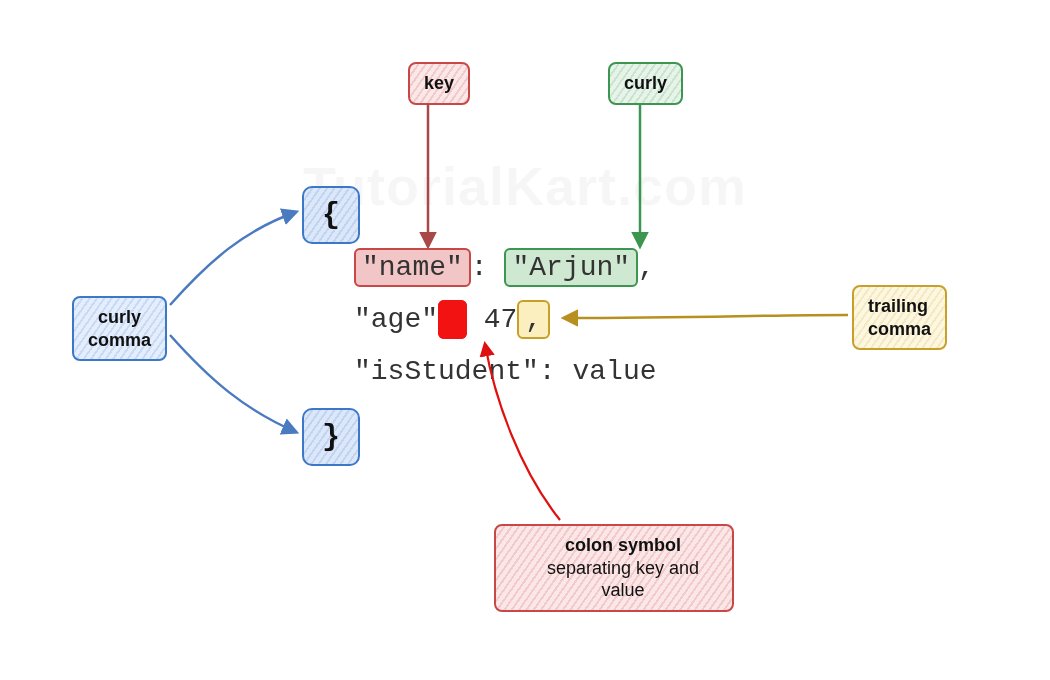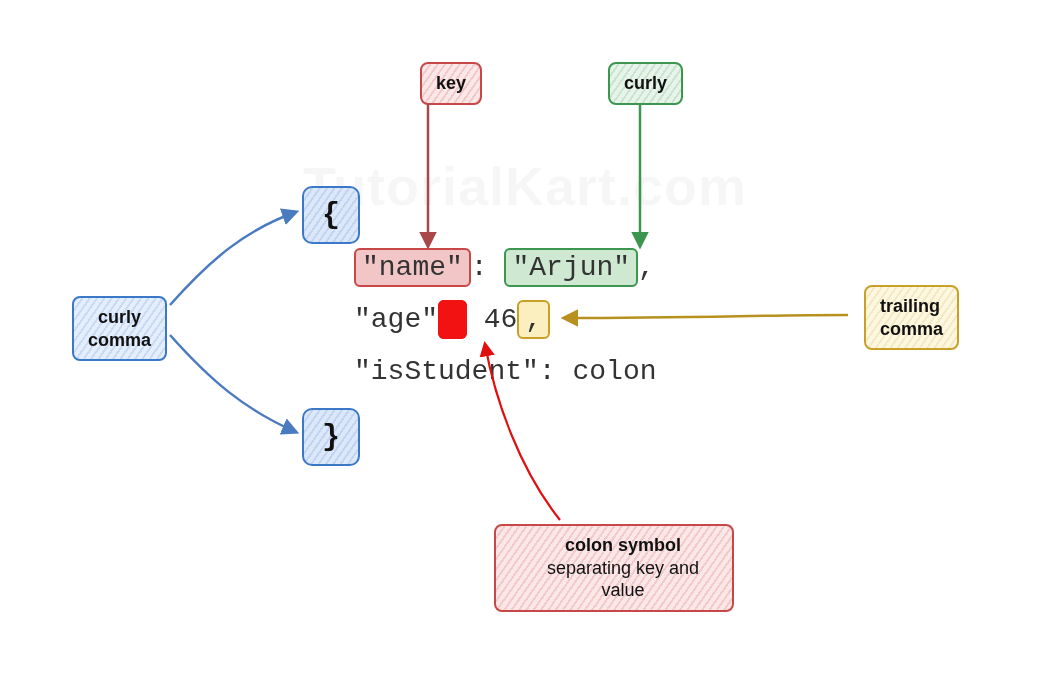--- a/index.html
+++ b/index.html
@@ -119,48 +119,48 @@
   }
 </style>
 </head>
 <body>
 
 <div class="watermark">TutorialKart.com</div>
 
 <div class="label-box hatch-blue" style="left:72px; top:296px; text-align:center; white-space:pre;">curly
 comma</div>
 
-<div class="label-box hatch-red" style="left:420px; top:62px;">key</div>
+<div class="label-box hatch-red" style="left:408px; top:62px;">key</div>
 
 <div class="label-box hatch-green" style="left:608px; top:62px;">curly</div>
 
-<div class="label-box hatch-yellow" style="left:852px; top:285px; text-align:left; white-space:pre;margin-left:12px;">trailing
+<div class="label-box hatch-yellow" style="left:852px; top:285px; text-align:left; white-space:pre;">trailing
 comma</div>
 
 <div class="label-box hatch-red" style="left:494px; top:524px; width:190px; padding-left:32px;">
   <span style="font-weight:700;">colon symbol</span><br>
   <span class="sublabel">separating key and value</span>
 </div>
 
 <div class="brace-box" style="left:302px; top:186px;">{</div>
 <div class="brace-box" style="left:302px; top:408px;">}</div>
 
 <div class="code" style="left:354px; top:252px;">
   <span class="hl hl-red-soft">"name"</span><span>:</span>
   <span class="hl hl-green-soft">"Arjun"</span><span>,</span>
 </div>
 
 <div class="code" style="left:354px; top:304px;">
   <span>"age"</span><span class="hl hl-red-solid">:</span>
-  <span>46</span><span class="hl hl-yellow-soft">,</span>
+  <span>47</span><span class="hl hl-yellow-soft">,</span>
 </div>
 
 <div class="code" style="left:354px; top:356px;">
   <span>"isStudent"</span><span>:</span>
-  <span>colon</span>
+  <span>value</span>
 </div>
 
 <svg class="arrows">
   <defs>
     <marker id="ah-blue" viewBox="0 0 10 10" refX="8" refY="5" markerWidth="7" markerHeight="7" orient="auto-start-reverse">
       <path d="M0,0 L10,5 L0,10 z" fill="#4a7ac0"></path>
     </marker>
     <marker id="ah-red" viewBox="0 0 10 10" refX="8" refY="5" markerWidth="7" markerHeight="7" orient="auto-start-reverse">
       <path d="M0,0 L10,5 L0,10 z" fill="#a84848"></path>
     </marker>

